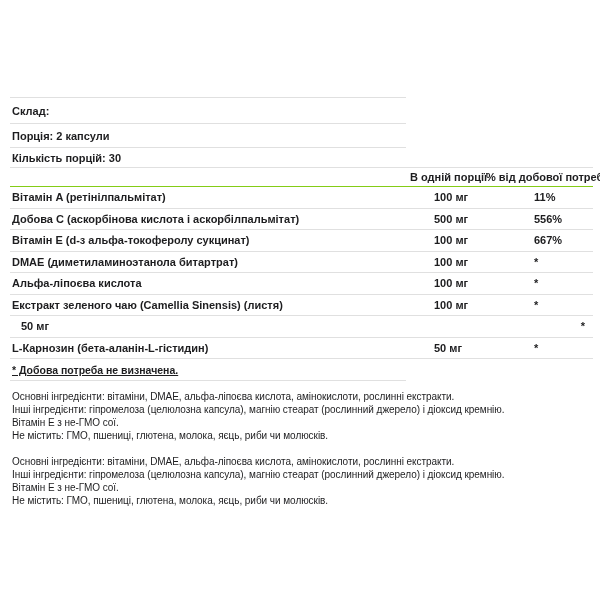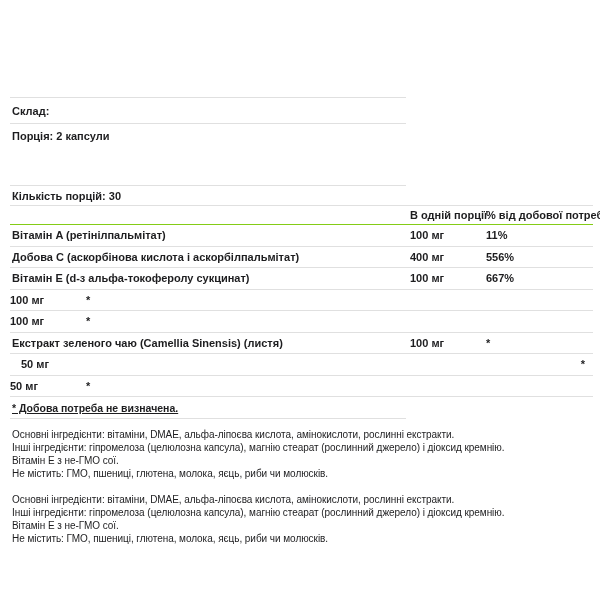--- a/index.html
+++ b/index.html
@@ -19,38 +19,39 @@
   .info-section{width:396px;}
   .info-row{
     box-sizing:border-box;
     border-top:1px solid #e0e0e0;
     height:26px;
     display:flex;align-items:center;
     font-size:11px;font-weight:700;
     padding-left:2px;white-space:nowrap;
   }
   .info-row:nth-child(2){height:24px;}
-  .info-row:nth-child(3){height:20px;margin-top:38px;}
+  .info-row:nth-child(3){height:20px;}
 
   
   .facts-table{width:583px;font-size:11px;font-weight:700;}
   .t-head{
     box-sizing:border-box;
     display:flex;align-items:center;
     height:20px;
     border-top:1px solid #e0e0e0;
     border-bottom:1px solid #84cc16;
     white-space:nowrap;
   }
   .t-row{
     box-sizing:border-box;
     display:flex;align-items:center;
     height:21.5px;
     border-bottom:1px solid #e0e0e0;
     white-space:nowrap;
+    gap:24px;
   }
   .c-name{flex:0 0 398px;width:398px;padding-left:2px;overflow:visible;}
   .c-amount{flex:0 0 76px;width:76px;}
   .c-dv{flex:1 1 auto;}
   
   .t-row--overflow .c-name{flex:0 1 auto;width:auto;}
   .t-row--overflow .c-amount{flex:0 0 auto;width:auto;margin-left:11px;}
   .t-row--overflow .c-dv{text-align:right;padding-right:8px;}
 
   .t-footnote{
@@ -97,46 +98,49 @@
       <span class="c-dv">% від добової потреби</span>
     </div>
 
     <div class="t-row">
       <span class="c-name">Вітамін A (ретінілпальмітат)</span>
       <span class="c-amount">100 мг</span>
       <span class="c-dv">11%</span>
     </div>
     <div class="t-row">
       <span class="c-name">Добова C (аскорбінова кислота і аскорбілпальмітат)</span>
-      <span class="c-amount">400 мг</span>
+      <span class="c-amount">500 мг</span>
       <span class="c-dv">556%</span>
     </div>
     <div class="t-row">
       <span class="c-name">Вітамін E (d-з альфа-токоферолу сукцинат)</span>
       <span class="c-amount">100 мг</span>
       <span class="c-dv">667%</span>
     </div>
     <div class="t-row">
+      <span class="c-name">DMAE (диметиламиноэтанола битартрат)</span>
       <span class="c-amount">100 мг</span>
       <span class="c-dv">*</span>
     </div>
     <div class="t-row">
+      <span class="c-name">Альфа-ліпоєва кислота</span>
       <span class="c-amount">100 мг</span>
       <span class="c-dv">*</span>
     </div>
     <div class="t-row">
       <span class="c-name">Екстракт зеленого чаю (Camellia Sinensis) (листя)</span>
       <span class="c-amount">100 мг</span>
       <span class="c-dv">*</span>
     </div>
     <div class="t-row t-row--overflow">
       <span class="c-amount">50 мг</span>
       <span class="c-dv">*</span>
     </div>
     <div class="t-row">
+      <span class="c-name">L-Карнозин (бета-аланін-L-гістидин)</span>
       <span class="c-amount">50 мг</span>
       <span class="c-dv">*</span>
     </div>
 
     <div class="t-footnote">* Добова потреба не визначена.</div>
   </div>
 
   <div class="para-block">
     <div>Основні інгредієнти: вітаміни, DMAE, альфа-ліпоєва кислота, амінокислоти, рослинні екстракти.</div>
     <div>Інші інгредієнти: гіпромелоза (целюлозна капсула), магнію стеарат (рослинний джерело) і діоксид кремнію.</div>

